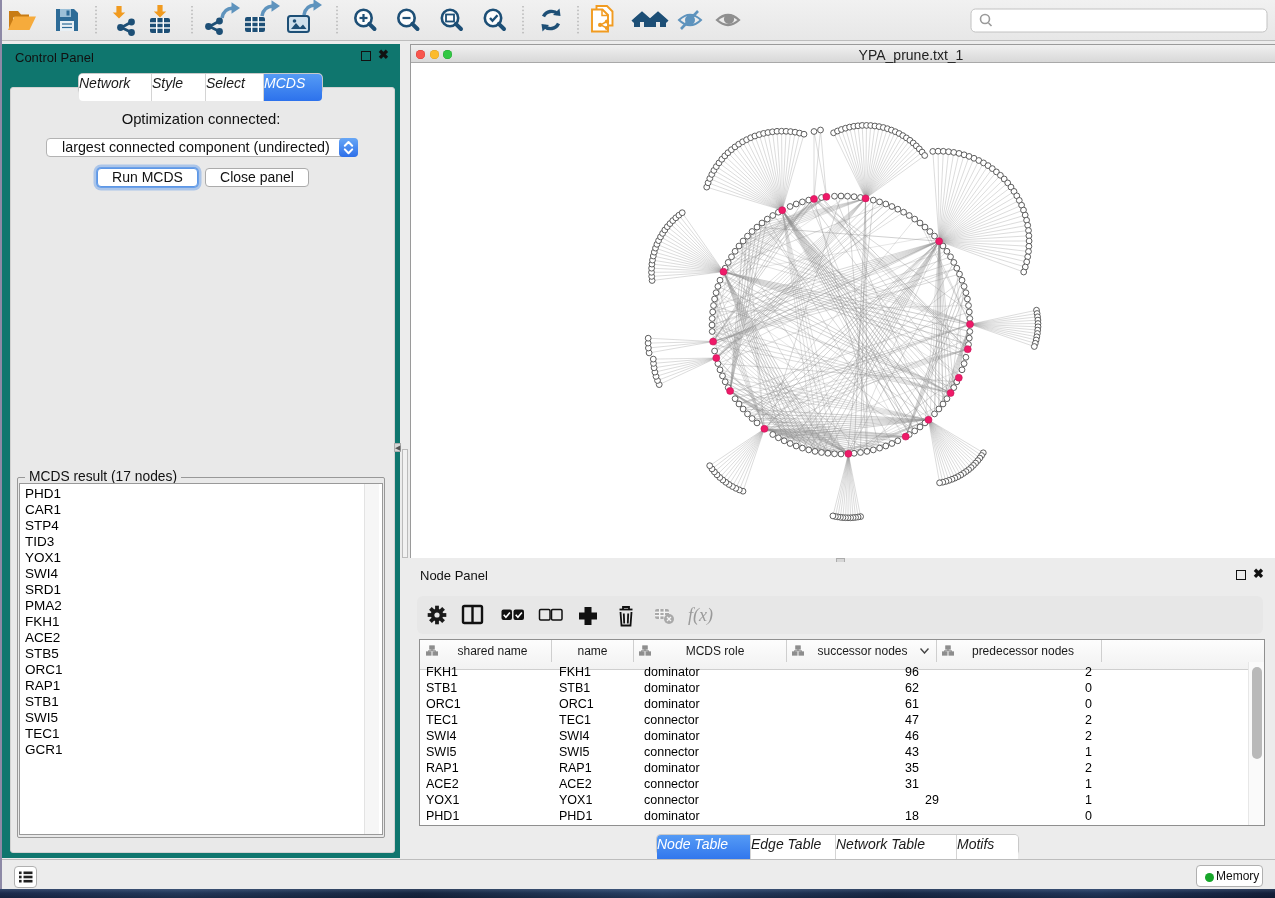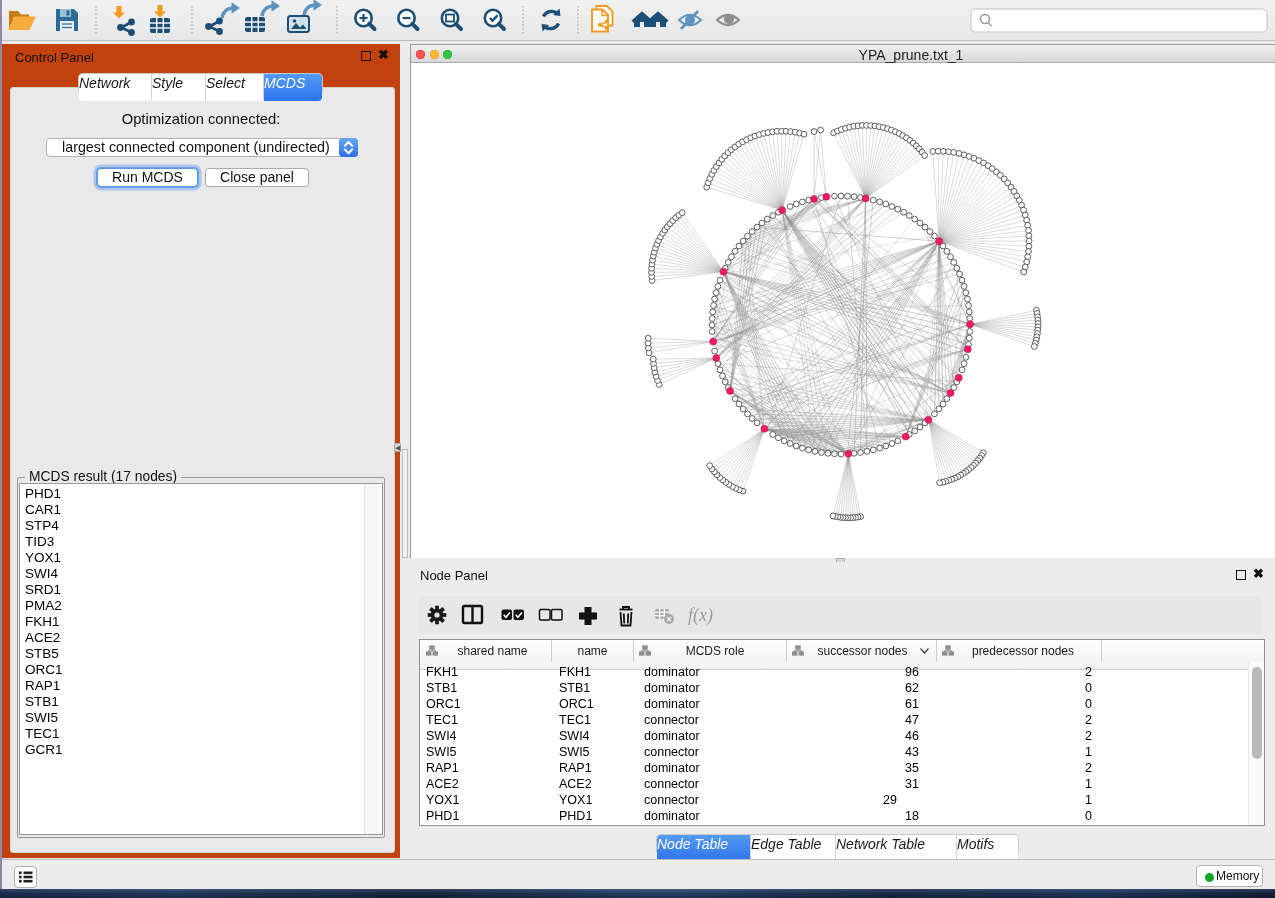--- a/index.html
+++ b/index.html
@@ -8,21 +8,21 @@
 .abs { position:absolute; }
 
 
 #toolbar { left:0; top:0; width:1275px; height:41px;
   background:linear-gradient(#f1f1f1,#e7e7e7); border-bottom:1px solid #bdbdbd; }
 
 
 #leftstrip { left:0; top:0; width:2px; height:889px; background:#8d89a6; z-index:50; }
 
 
-#cpanel { left:2px; top:44px; width:398px; height:814px; background:#c2410c; }
+#cpanel { left:2px; top:44px; width:398px; height:814px; background:#0f766e; }
 .paneltitle { font-size:13px; color:#111; }
 .winbtn { position:absolute; width:10px; height:10px; border:1.5px solid #111; }
 .xbtn { position:absolute; font-size:13px; font-weight:bold; color:#111; }
 #cptabs { position:absolute; left:77px; top:30px; height:19px; display:flex;
   border-radius:4px; box-shadow:0 0 0 1px #c9c9c9, 0 1px 2px rgba(0,0,0,.18); background:#fff; }
 .tab { height:27px; line-height:19px; text-align:left; font-size:14px; color:#1a1a1a;
   background:#fff; border-right:1px solid #d4d4d4;font-style:italic; }
 .tab:first-child { border-radius:4px 0 0 4px; }
 .tab:last-child { border-radius:0 4px 4px 0; border-right:none; }
 .tab.sel { background:linear-gradient(#559bf5,#2d72ec); color:#fff; }
@@ -1201,21 +1201,21 @@
 <span class="tc" style="left:6px;">ACE2</span>
           <span class="tc" style="left:139px;">ACE2</span>
 <span class="tc" style="left:224px;">connector</span>
 <span class="tc" style="left:367px;width:132px;text-align:right;">31</span>
 <span class="tc" style="left:517px;width:155px;text-align:right;">1</span>
         </div>
 <div class="trow" style="top:152px;">
 <span class="tc" style="left:6px;">YOX1</span>
           <span class="tc" style="left:139px;">YOX1</span>
 <span class="tc" style="left:224px;">connector</span>
-<span class="tc" style="left:345px;width:132px;text-align:right;">29</span>
+<span class="tc" style="left:387px;width:132px;text-align:right;">29</span>
 <span class="tc" style="left:517px;width:155px;text-align:right;">1</span>
         </div>
 <div class="trow" style="top:168px;">
 <span class="tc" style="left:6px;">PHD1</span>
           <span class="tc" style="left:139px;">PHD1</span>
 <span class="tc" style="left:224px;">dominator</span>
 <span class="tc" style="left:367px;width:132px;text-align:right;">18</span>
 <span class="tc" style="left:517px;width:155px;text-align:right;">0</span>
         </div>
       </div>

